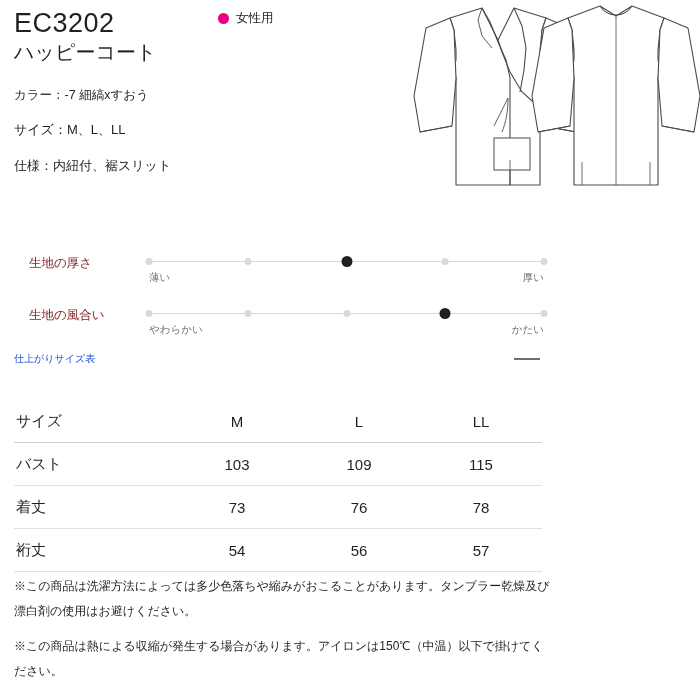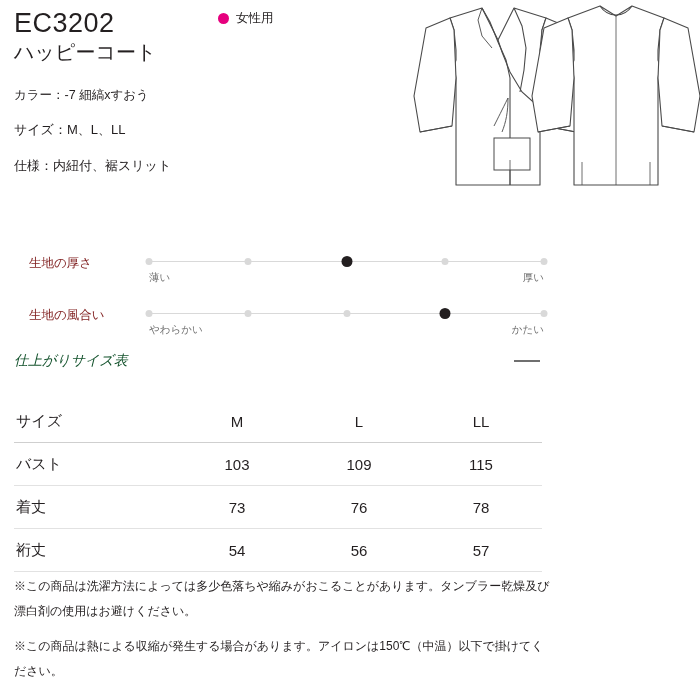--- a/index.html
+++ b/index.html
@@ -163,23 +163,22 @@
   .table-head {
     position: absolute;
     left: 14px;
     top: 352px;
     width: 530px;
     display: flex;
     align-items: center;
     justify-content: space-between;
   }
   .table-title {
-    font-size: 14px;
-    color: #14532d;
-    font-style: italic;
+    font-size: 10px;
+    color: #1d4ed8;
   }
   .collapse-bar {
     width: 26px;
     height: 2px;
     background: #6f6f6f;
     margin-right: 4px;
   }
   table.size-table {
     position: absolute;
     left: 14px;

